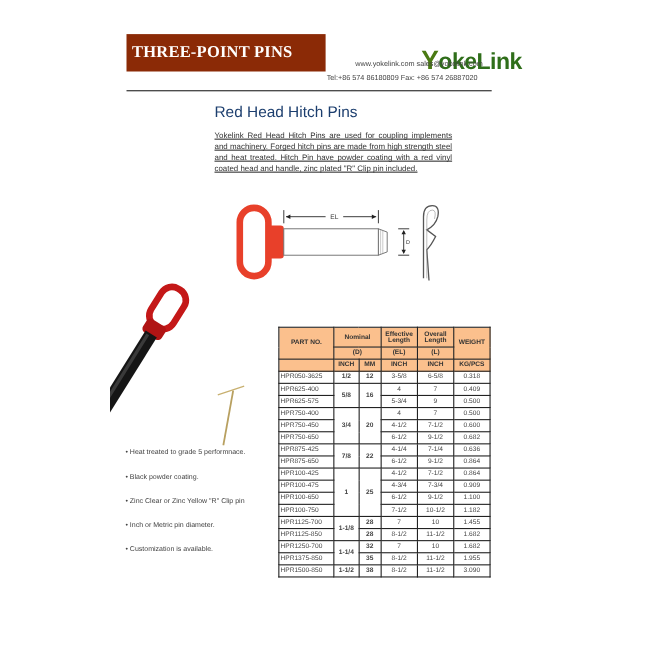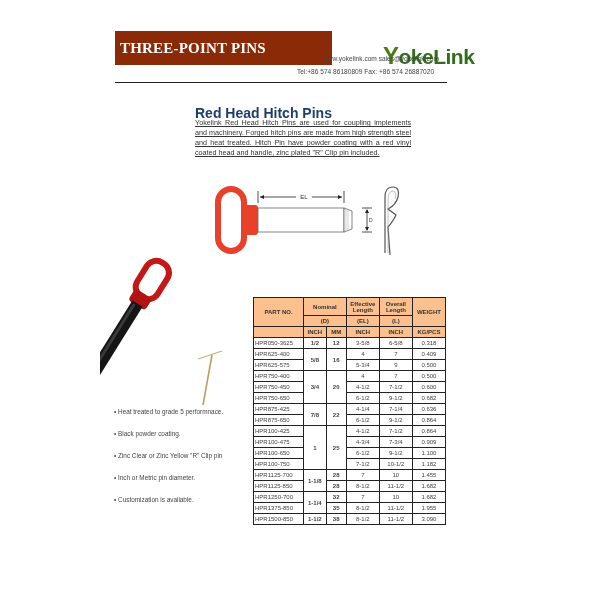--- a/index.html
+++ b/index.html
@@ -1,27 +1,27 @@
 <!DOCTYPE html>
 <html><head>
 <meta charset="utf-8">
 <style>
   html, body { margin: 0; padding: 0; background: #ffffff; }
   body { width: 600px; height: 600px; position: relative; overflow: hidden; font-family: "Liberation Sans", sans-serif; color: #333; }
 
-  .banner { position: absolute; left: 115px; top: 31px; width: 217px; height: 34px; background: #8b2a06; }
+  .banner { position: absolute; left: 115px; top: 31px; width: 181px; height: 34px; background: #8b2a06; }
   .banner-text { position: absolute; left: 5px; top: 9px; font-family: "Liberation Serif", serif; font-weight: bold; font-size: 15px; color: #ffffff; letter-spacing: 0.2px; white-space: nowrap; }
 
   .logo { position: absolute; left: 383px; top: 30px; font-family: "Liberation Sans", sans-serif; font-weight: bold; font-size: 21px; color: #2f6e1a; letter-spacing: -0.5px; white-space: nowrap; margin-top: 12px; }
   .logo .y { color: #4a7a12; font-size: 24px; }
   .contact1 { position: absolute; left: 323px; top: 55px; font-size: 6.6px; color: #444; white-space: nowrap; }
   .contact2 { position: absolute; left: 297px; top: 68px; font-size: 6.6px; color: #444; white-space: nowrap; }
   .rule { position: absolute; left: 115px; top: 82px; width: 332px; height: 1px; background: #222; }
 
-  .title { position: absolute; left: 195px; top: 93px; font-size: 14px; font-weight: bold; color: #1c3e6e; white-space: nowrap; margin-top: 12px; }
+  .title { position: absolute; left: 195px; top: 93px; font-size: 14px; font-weight: normal; color: #1c3e6e; white-space: nowrap; }
   .desc { position: absolute; left: 195px; top: 118px; width: 216px; font-size: 7.2px; line-height: 10px; color: #333; text-align: justify; text-decoration: underline; }
 
   .diagram { position: absolute; left: 200px; top: 175px; width: 230px; height: 90px; }
 
   .photo { position: absolute; left: 100px; top: 255px; width: 150px; height: 150px; }
 
   .features { position: absolute; left: 114px; top: 408px; width: 140px; }
   .feature { font-size: 6.4px; color: #444; height: 22px; white-space: nowrap; }
 
   table.spec { position: absolute; left: 253px; top: 297px; width: 193px; border-collapse: collapse; font-size: 6px; color: #444; }

